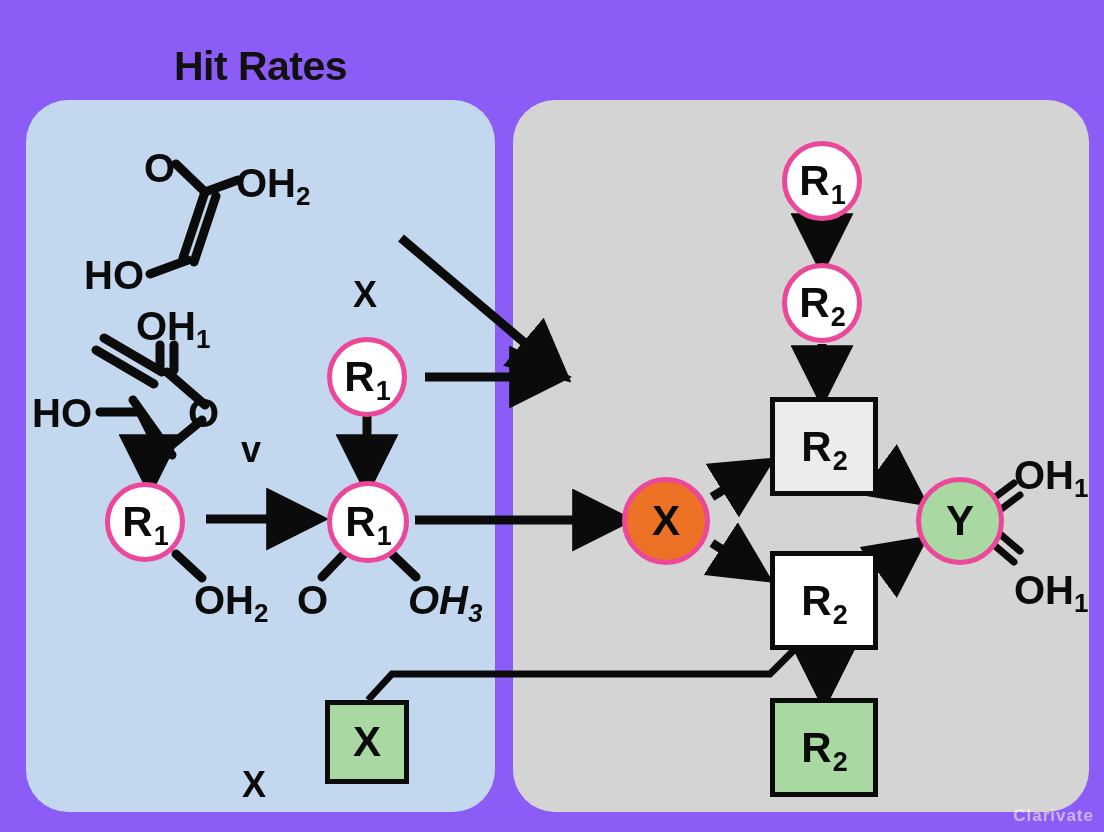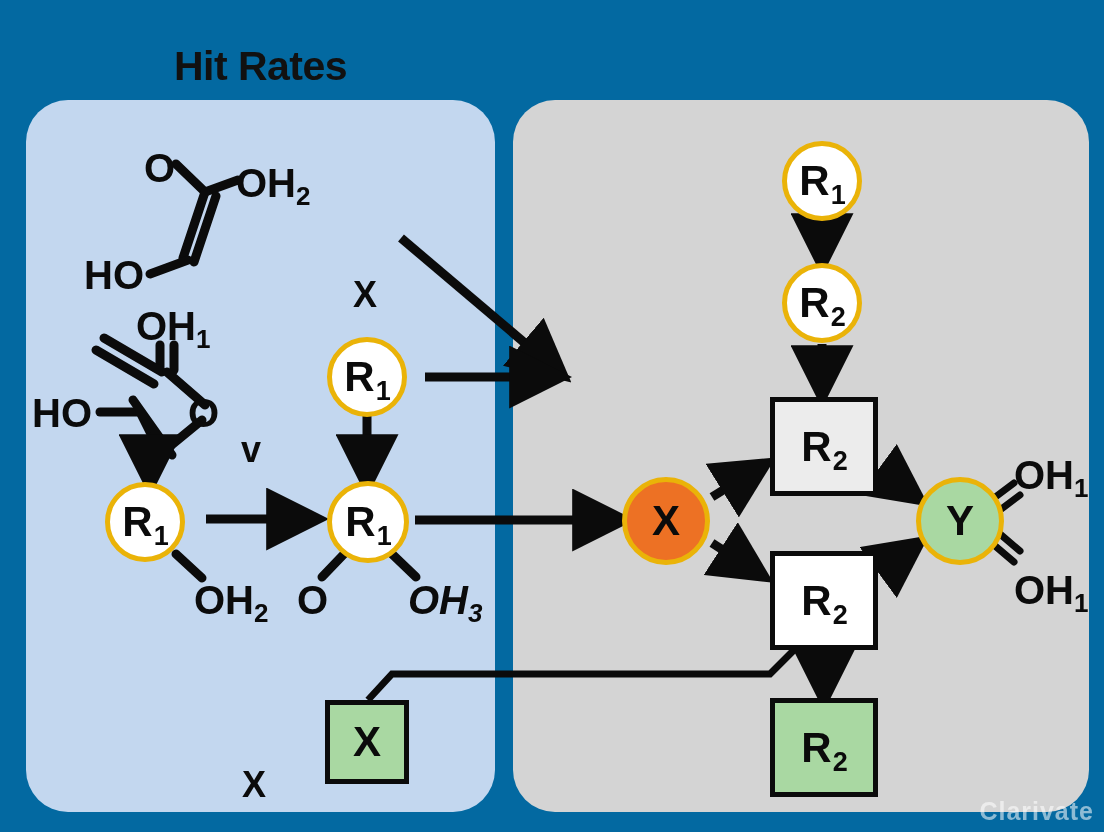--- a/index.html
+++ b/index.html
@@ -4,21 +4,21 @@
 <style>
   html, body {
     margin: 0;
     padding: 0;
     background: #ffffff;
   }
   #root {
     position: relative;
     width: 1104px;
     height: 832px;
-    background: #0369a1;
+    background: #8b5cf6;
     font-family: "Liberation Sans", sans-serif;
     overflow: hidden;
   }
   .panel {
     position: absolute;
   }
   .panel-left {
     left: 26px;
     top: 100px;
     width: 469px;
@@ -58,21 +58,21 @@
   .node {
     position: absolute;
     display: flex;
     align-items: center;
     justify-content: center;
     font-weight: bold;
     color: #0b0b0b;
     box-sizing: border-box;
   }
   .circle {
-    border: 5px solid #eab308;
+    border: 5px solid #ec4899;
     border-radius: 50%;
     background: #ffffff;
     align-items: center;
   }
   .square {
     border: 5px solid #0b0b0b;
     background: #ffffff;
   }
   .node .lbl {
     font-size: 42px;
@@ -106,21 +106,21 @@
     font-size: 36px;
     font-weight: bold;
     color: #0b0b0b;
     line-height: 1;
   }
 
   .watermark {
     position: absolute;
     right: 10px;
     bottom: 6px;
-    font-size: 25px;
+    font-size: 17px;
     font-weight: bold;
     color: rgba(255,255,255,0.55);
     letter-spacing: 1px;
   }
 </style>
 </head>
 <body>
 
 <div id="root">
 

